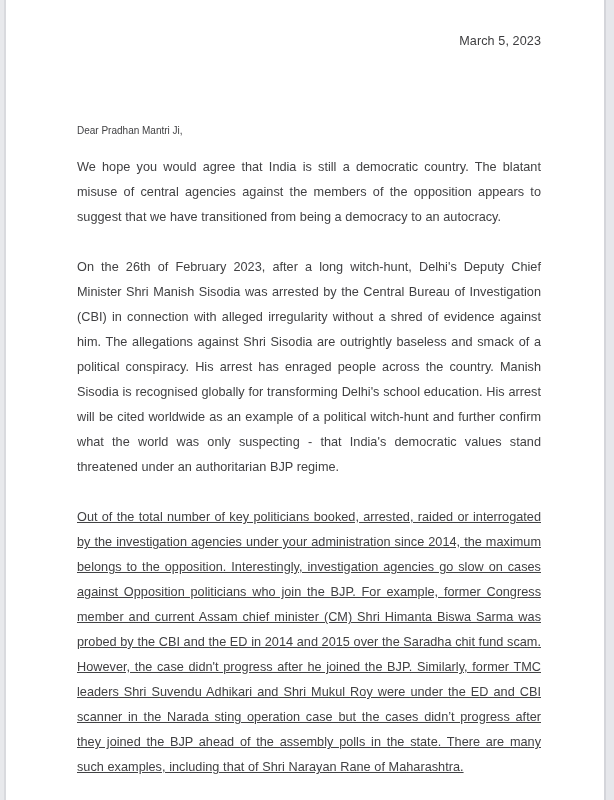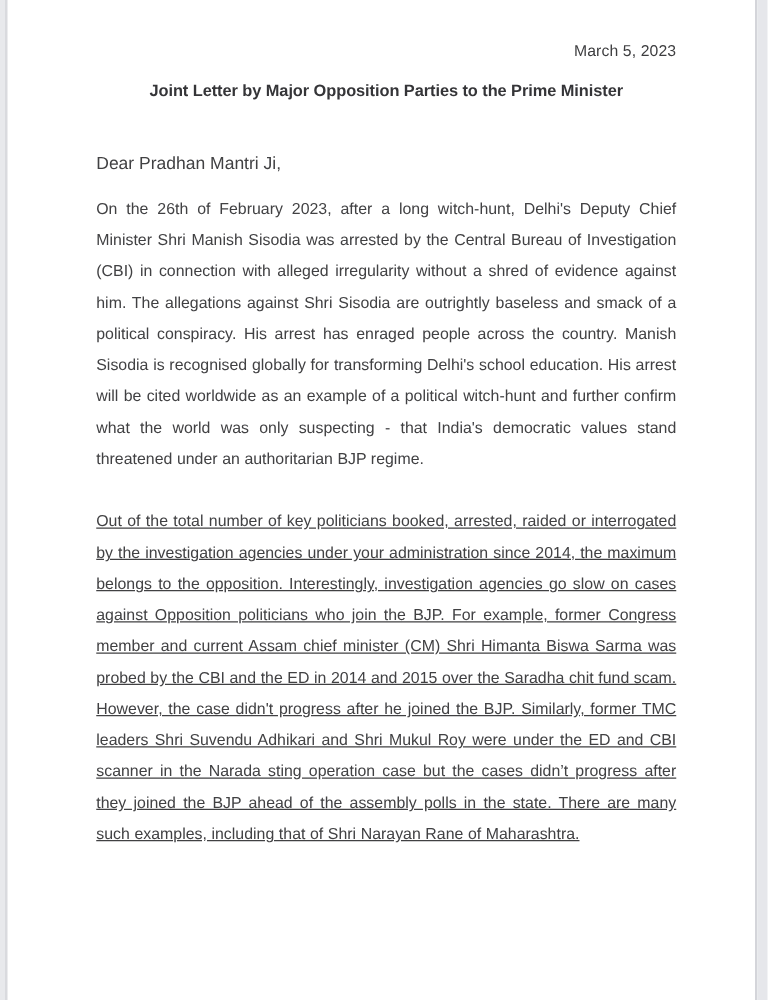--- a/index.html
+++ b/index.html
@@ -80,21 +80,21 @@
     font-weight: bold;
     color: #353538;
     letter-spacing: -0.05px;
   }
 
   .letter-salutation {
     position: absolute;
     top: 118px;
     left: 0;
     width: 464px;
-    font-size: 14px;
+    font-size: 10px;
     line-height: 25px;
     color: #414143;
     text-align: left;
   }
 
   #letter-body {
     position: absolute;
     top: 155px;
     left: 0;
     width: 464px;
@@ -117,23 +117,23 @@
   }
 </style>
 </head>
 <body>
 
 <div id="page-sheet">
   <div id="page-body">
 
     <div class="letter-date">March 5, 2023</div>
 
-    <div class="letter-title">Joint Letter by Major Opposition Parties to the Prime Minister</div>
 
     <div class="letter-salutation">Dear Pradhan Mantri Ji,</div>
 
     <div id="letter-body">
+        <p class="letter-paragraph">We hope you would agree that India is still a democratic country. The blatant misuse of central agencies against the members of the opposition appears to suggest that we have transitioned from being a democracy to an autocracy.</p>
         <p class="letter-paragraph">On the 26th of February 2023, after a long witch-hunt, Delhi's Deputy Chief Minister Shri Manish Sisodia was arrested by the Central Bureau of Investigation (CBI) in connection with alleged irregularity without a shred of evidence against him. The allegations against Shri Sisodia are outrightly baseless and smack of a political conspiracy. His arrest has enraged people across the country. Manish Sisodia is recognised globally for transforming Delhi's school education. His arrest will be cited worldwide as an example of a political witch-hunt and further confirm what the world was only suspecting - that India's democratic values stand threatened under an authoritarian BJP regime.</p>
         <p class="letter-paragraph">Out of the total number of key politicians booked, arrested, raided or interrogated by the investigation agencies under your administration since 2014, the maximum belongs to the opposition. Interestingly, investigation agencies go slow on cases against Opposition politicians who join the BJP. For example, former Congress member and current Assam chief minister (CM) Shri Himanta Biswa Sarma was probed by the CBI and the ED in 2014 and 2015 over the Saradha chit fund scam. However, the case didn't progress after he joined the BJP. Similarly, former TMC leaders Shri Suvendu Adhikari and Shri Mukul Roy were under the ED and CBI scanner in the Narada sting operation case but the cases didn’t progress after they joined the BJP ahead of the assembly polls in the state. There are many such examples, including that of Shri Narayan Rane of Maharashtra.</p>
       </div>
 
   </div>
 </div>
 
 </body></html>

